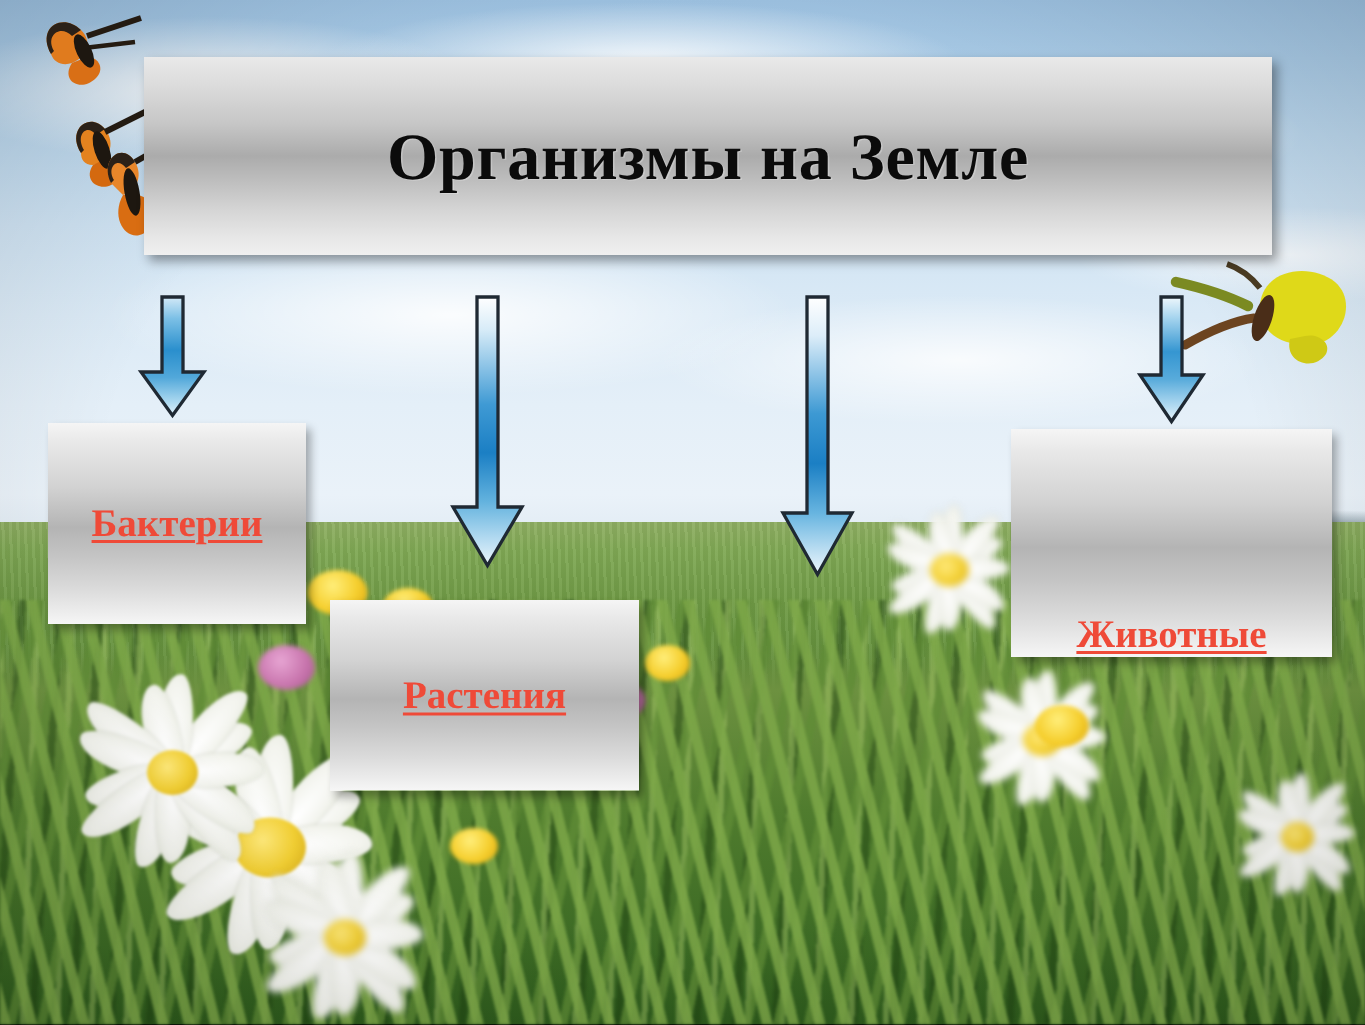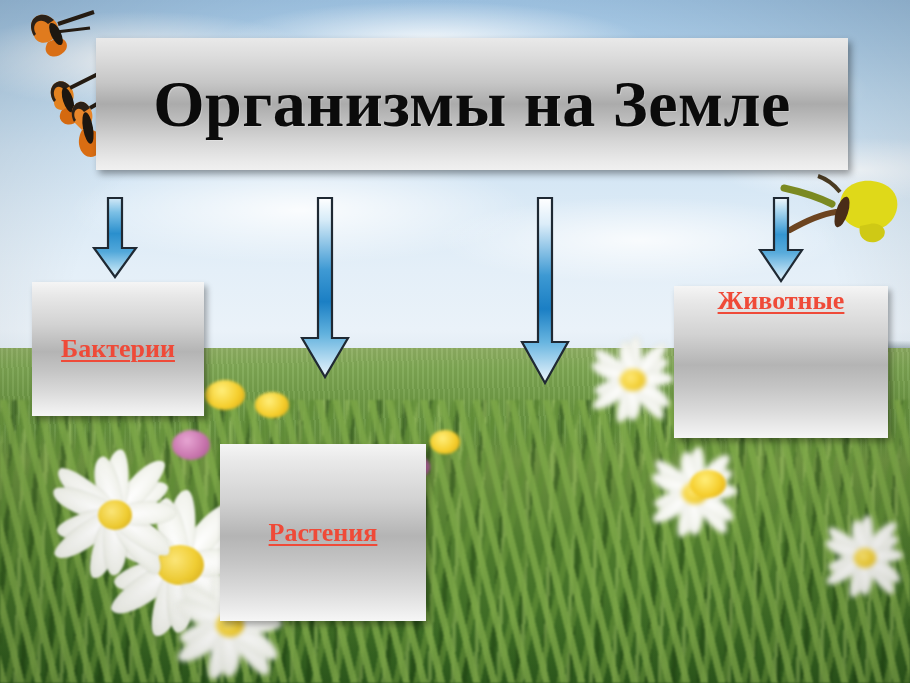--- a/index.html
+++ b/index.html
@@ -120,21 +120,21 @@
   .title-box {
     position: absolute;
     left: 96px; top: 38px; width: 752px; height: 132px;
     background: linear-gradient(to bottom,
       #e9e9e9 0%, #dcdcdc 14%, #c6c6c6 34%, #ababab 50%,
       #bdbdbd 62%, #d6d6d6 78%, #e8e8e8 92%, #f0f0f0 100%);
     box-shadow: 3px 4px 7px rgba(0,0,0,0.38);
     display: flex; align-items: center; justify-content: center;
   }
   .title-text {
-    font-size: 66px;
+    font-size: 44px;
     font-weight: bold;
     color: #0b0b0b;
     letter-spacing: 0.5px;
     white-space: nowrap;
     text-shadow: 1px 1px 0 rgba(255,255,255,0.25);
   }
 
   
   .cat-box {
     position: absolute;
@@ -403,22 +403,22 @@
   </div>
 
   <div class="title-box">
     <div class="title-text">Организмы на Земле</div>
   </div>
 
   <div class="cat-box cat-gray" style="left:32px; top:282px; width:172px; height:134px; align-items:center;">
     <span class="cat-label">Бактерии</span>
   </div>
 
-  <div class="cat-box cat-gray" style="left:220px; top:400px; width:206px; height:177px; align-items:center;margin-top:44px;">
+  <div class="cat-box cat-gray" style="left:220px; top:400px; width:206px; height:127px; align-items:center;">
     <span class="cat-label">Растения</span>
   </div>
 
 
-  <div class="cat-box cat-gray" style="left:674px; top:286px; width:214px; height:152px; align-items:flex-start;">
+  <div class="cat-box cat-gray" style="left:674px; top:286px; width:214px; height:152px; align-items:flex-end;">
     <span class="cat-label">Животные</span>
   </div>
 
 </div>
 
 </body></html>

